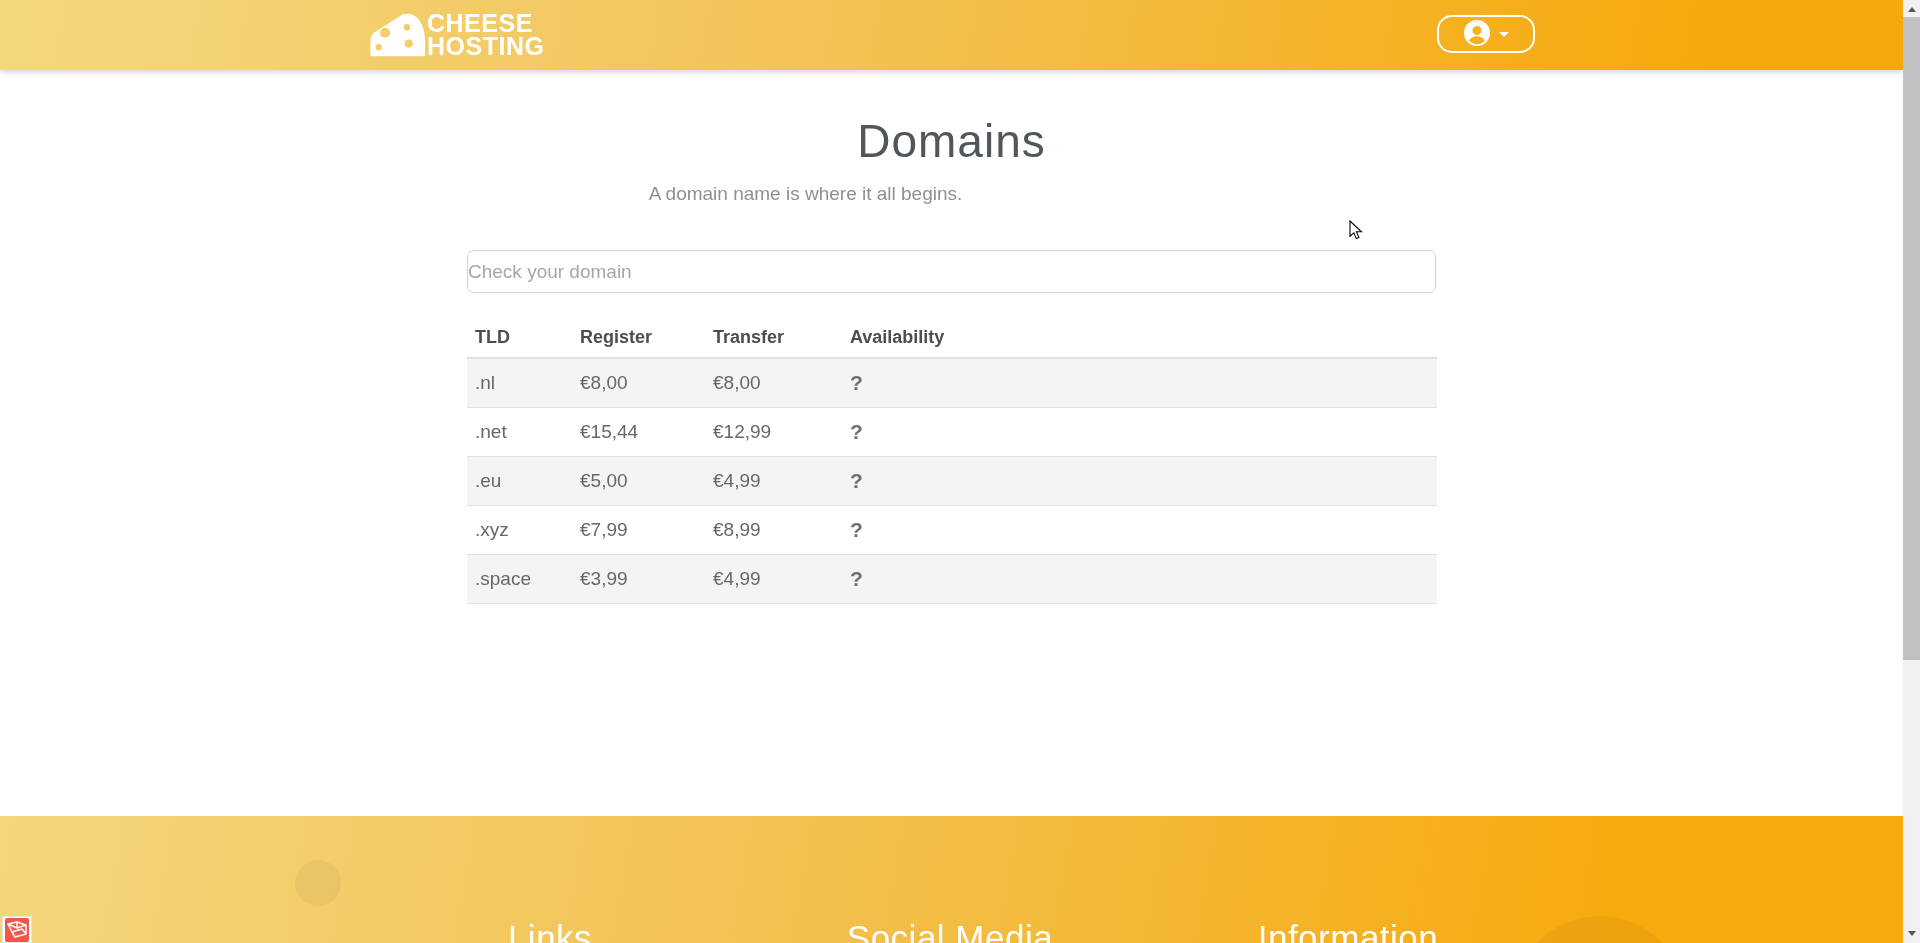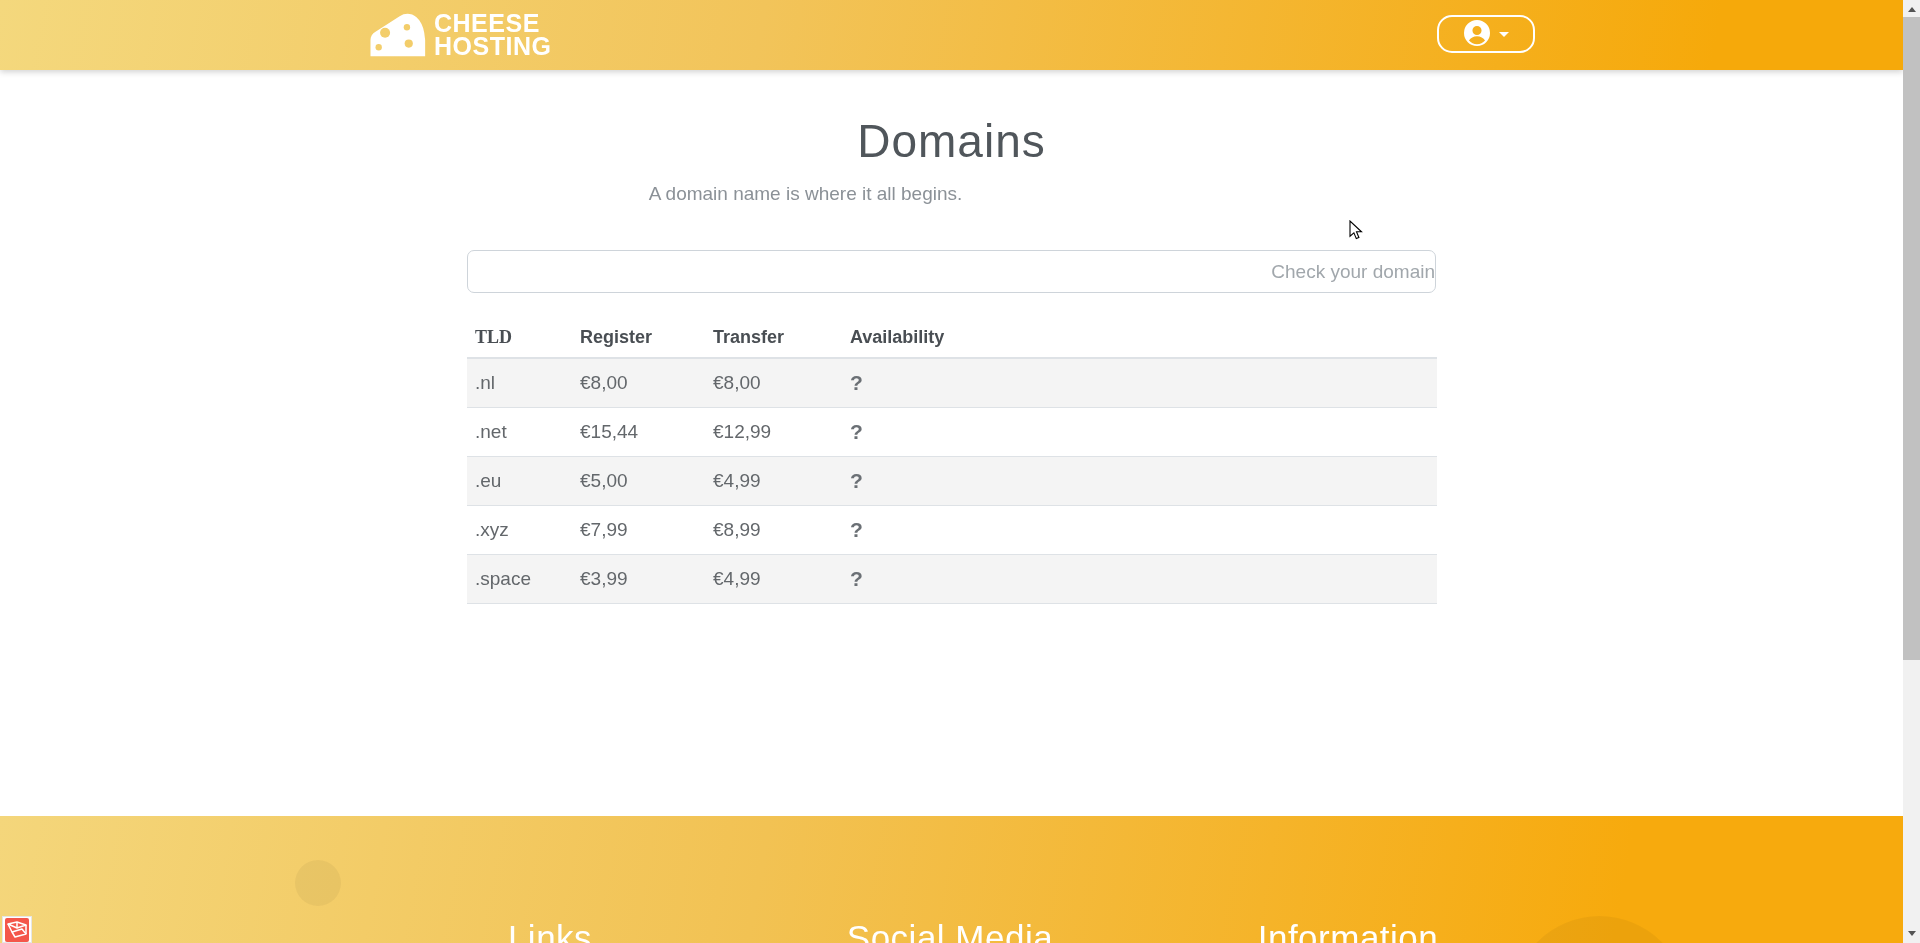--- a/index.html
+++ b/index.html
@@ -5,21 +5,21 @@
   * { margin:0; padding:0; box-sizing:border-box; }
   html,body { width:1920px; height:943px; overflow:hidden; background:#fff;
               font-family:"Liberation Sans", sans-serif; }
   .page { position:relative; width:1920px; height:943px; }
 
   
   .navbar { position:absolute; left:0; top:0; width:1903px; height:70px;
     background:linear-gradient(100deg,#f4d87d 0%,#f2c45a 40%,#f6a90a 90%);
     box-shadow:0 2px 6px rgba(0,0,0,.18); z-index:5; }
   .brand { position:absolute; left:365px; top:9px; display:flex; align-items:center;
-    gap:7px; cursor:pointer; text-decoration:none; }
+    cursor:pointer; text-decoration:none; }
   .brand svg { display:block; }
   .brand-text { display:flex; flex-direction:column; color:#fff; font-weight:700;
     font-size:25px; line-height:23px; letter-spacing:.5px; }
   .nav-links { position:absolute; left:933px; top:0; height:70px; display:flex;
     align-items:center; }
   .nav-link { color:#fff; font-size:17px; font-weight:700; letter-spacing:1.6px;
     padding:0 14px; text-decoration:none; cursor:pointer; }
   .nav-link.active { color:#23272b; }
   .nav-cart { display:flex; align-items:center; gap:5px; padding:0 14px; cursor:pointer; }
   .cart-count { color:#fff; font-size:17px; font-weight:400; }
@@ -28,32 +28,32 @@
     align-items:center; justify-content:center; gap:9px; cursor:pointer; }
   .caret-down { width:0; height:0; border:5px solid transparent; border-top-color:#fff;
     margin-top:5px; }
 
   
   .page-title { position:absolute; left:0; top:114px; width:1903px; text-align:center;
     font-size:46px; font-weight:400; letter-spacing:1px; color:#50565b; }
   .page-subtitle { position:absolute; left:0; top:183px; width:1611px; text-align:center;
     font-size:19px; color:#8b9197; }
   .domain-input { position:absolute; left:467px; top:250px; width:969px; height:43px;
-    border:1px solid #ced4da; border-radius:7px; text-align:right; font-size:19px;
+    border:1px solid #ced4da; border-radius:7px; text-align:left; font-size:19px;
     color:#495057; outline:none; background:#fff; font-family:"Liberation Sans",sans-serif; }
   .domain-input::placeholder { color:#a1a7ac; opacity:1; }
 
   .tld-table { position:absolute; left:467px; top:318px; width:970px;
     border-collapse:collapse; font-size:19px; color:#63676b; }
   .tld-table th { text-align:left; padding:9px 8px; font-size:18px; font-weight:700;
     color:#494e53; border-bottom:2px solid #dee2e6; }
   .tld-table td { padding:12px 8px; border-top:1px solid #dee2e6; }
   .tld-table tbody tr:nth-child(odd) { background:rgba(0,0,0,.045); }
   .tld-table tbody tr:last-child td { border-bottom:1px solid #dee2e6; }
-  .col-tld { width:105px;font-family:Liberation Serif, serif; } .col-reg { width:133px; } .col-tra { width:137px; }
+  .col-tld { width:105px; } .col-reg { width:133px; } .col-tra { width:137px; }
   .availability-q { font-weight:700; font-size:21px; color:#6b7075; }
 
   
   .footer { position:absolute; left:0; top:816px; width:1903px; height:127px;
     background:linear-gradient(100deg,#f4d67b 0%,#f2c253 40%,#f7aa0d 85%);
     overflow:hidden; z-index:1; }
   .deco-circle { position:absolute; border-radius:50%; background:rgba(0,0,0,.045); }
   .deco-left  { left:295px; top:44px;  width:46px;  height:46px; }
   .deco-right { left:1512px; top:100px; width:175px; height:175px; }
   .footer-heading { position:absolute; top:102px; transform:translateX(-50%);

